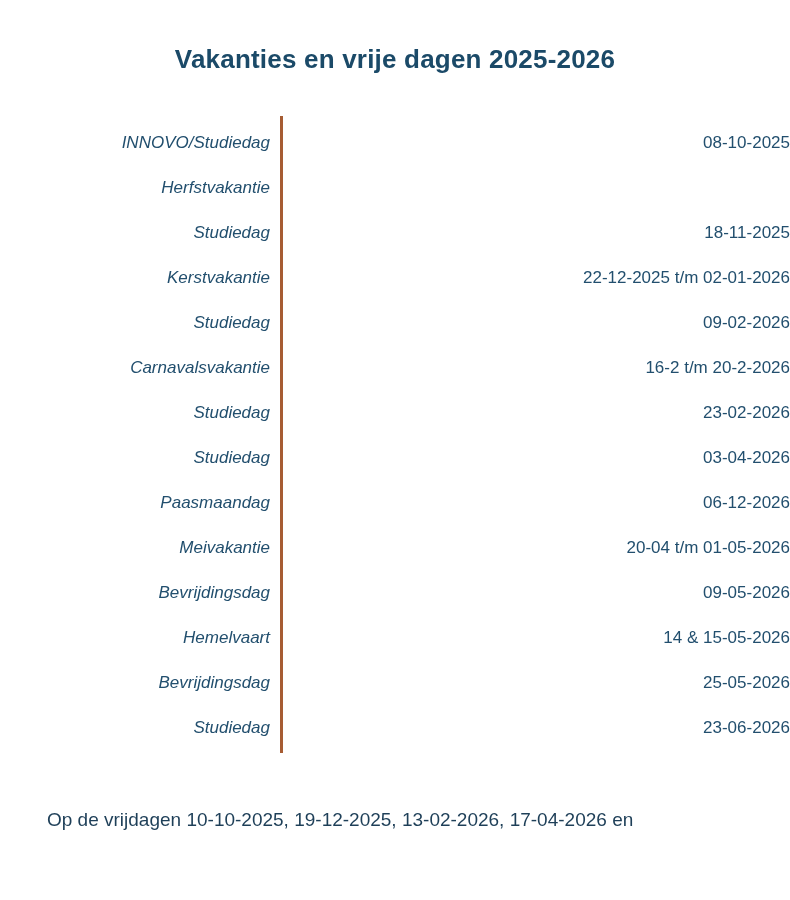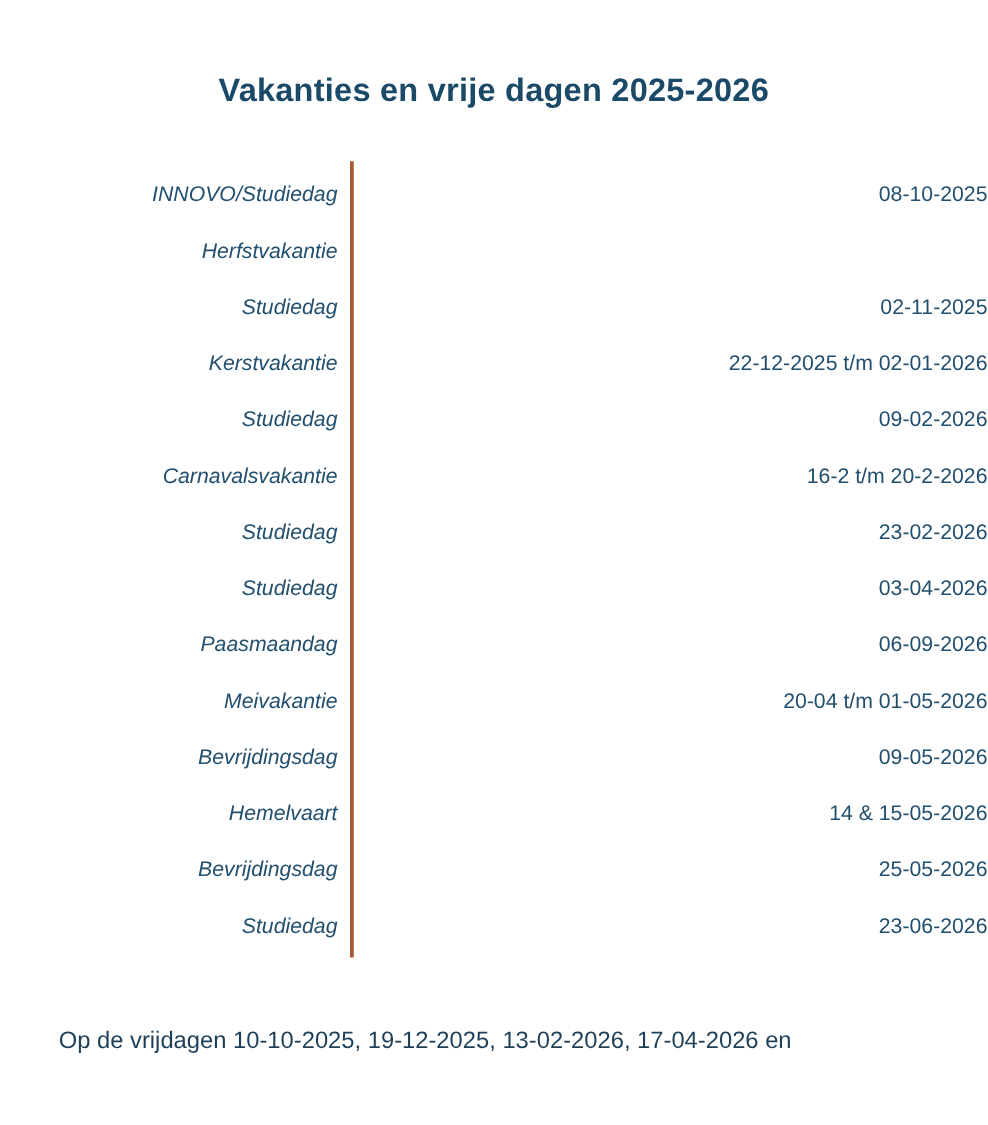--- a/index.html
+++ b/index.html
@@ -16,21 +16,21 @@
     background: var(--bg-color);
     font-family: "Liberation Sans", sans-serif;
     overflow: hidden;
   }
   .page {
     width: 790px;
     height: 900px;
     background: var(--bg-color);
   }
   .page-title {
-    padding-top: 57px;
+    padding-top: 44px;
     text-align: center;
     font-size: 26px;
     line-height: 30px;
     font-weight: 700;
     color: var(--title-color);
     letter-spacing: 0.2px;
   }
   .schedule {
     position: relative;
     margin-top: 46px;
@@ -81,21 +81,21 @@
 
     <div class="schedule-row">
       <div class="cell-label">INNOVO/Studiedag</div>
       <div class="cell-value">08-10-2025</div>
     </div>
     <div class="schedule-row">
       <div class="cell-label">Herfstvakantie</div>
     </div>
     <div class="schedule-row">
       <div class="cell-label">Studiedag</div>
-      <div class="cell-value">02-11-2025</div>
+      <div class="cell-value">18-11-2025</div>
     </div>
     <div class="schedule-row">
       <div class="cell-label">Kerstvakantie</div>
       <div class="cell-value">22-12-2025 t/m 02-01-2026</div>
     </div>
     <div class="schedule-row">
       <div class="cell-label">Studiedag</div>
       <div class="cell-value">09-02-2026</div>
     </div>
     <div class="schedule-row">
@@ -105,21 +105,21 @@
     <div class="schedule-row">
       <div class="cell-label">Studiedag</div>
       <div class="cell-value">23-02-2026</div>
     </div>
     <div class="schedule-row">
       <div class="cell-label">Studiedag</div>
       <div class="cell-value">03-04-2026</div>
     </div>
     <div class="schedule-row">
       <div class="cell-label">Paasmaandag</div>
-      <div class="cell-value">06-09-2026</div>
+      <div class="cell-value">06-12-2026</div>
     </div>
     <div class="schedule-row">
       <div class="cell-label">Meivakantie</div>
       <div class="cell-value">20-04 t/m 01-05-2026</div>
     </div>
     <div class="schedule-row">
       <div class="cell-label">Bevrijdingsdag</div>
       <div class="cell-value">09-05-2026</div>
     </div>
     <div class="schedule-row">

